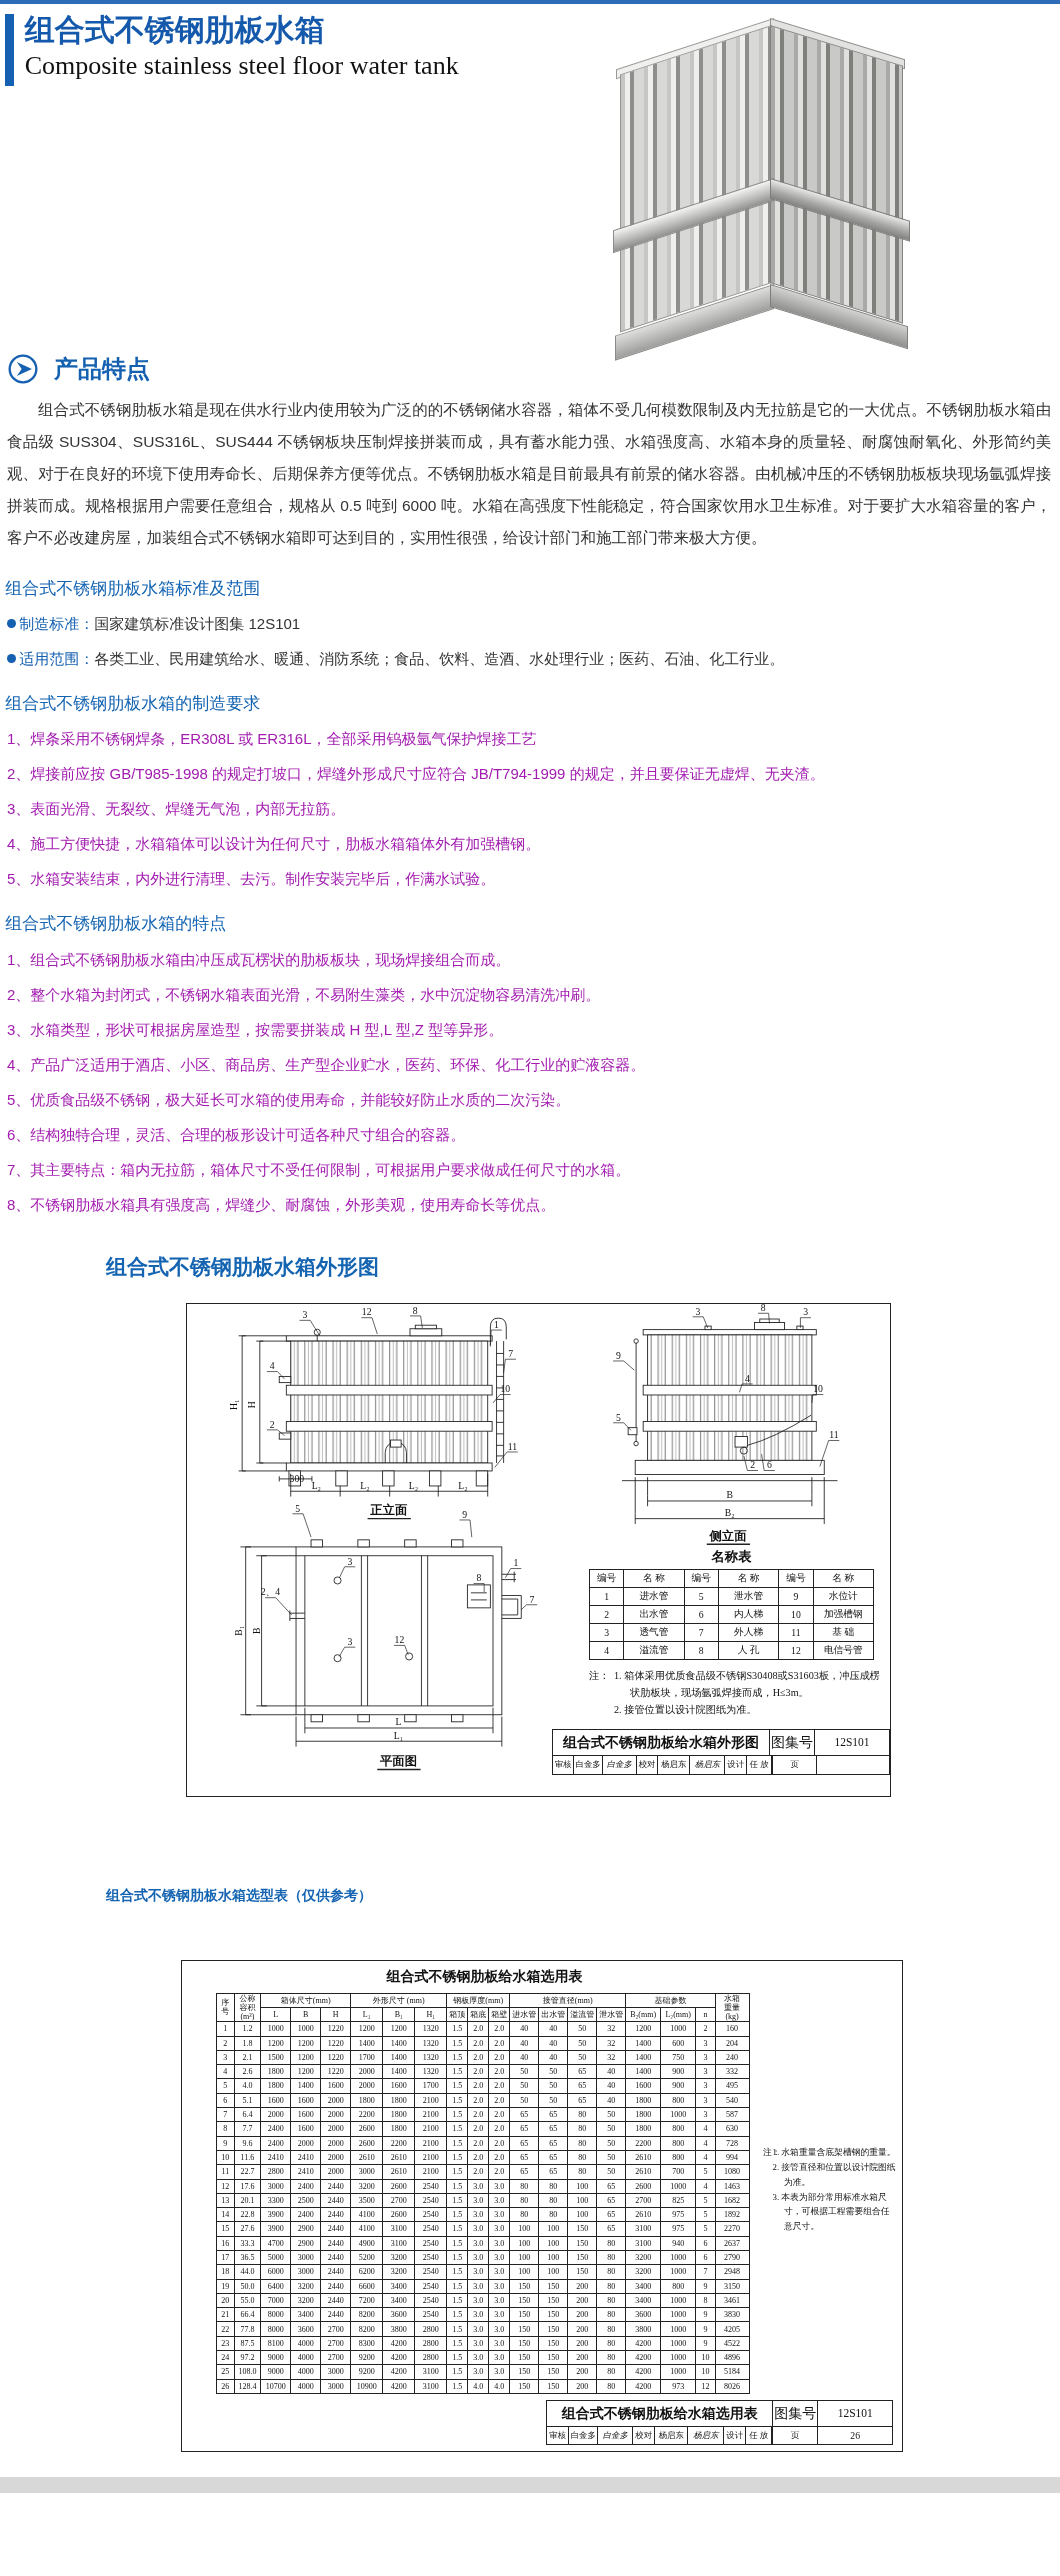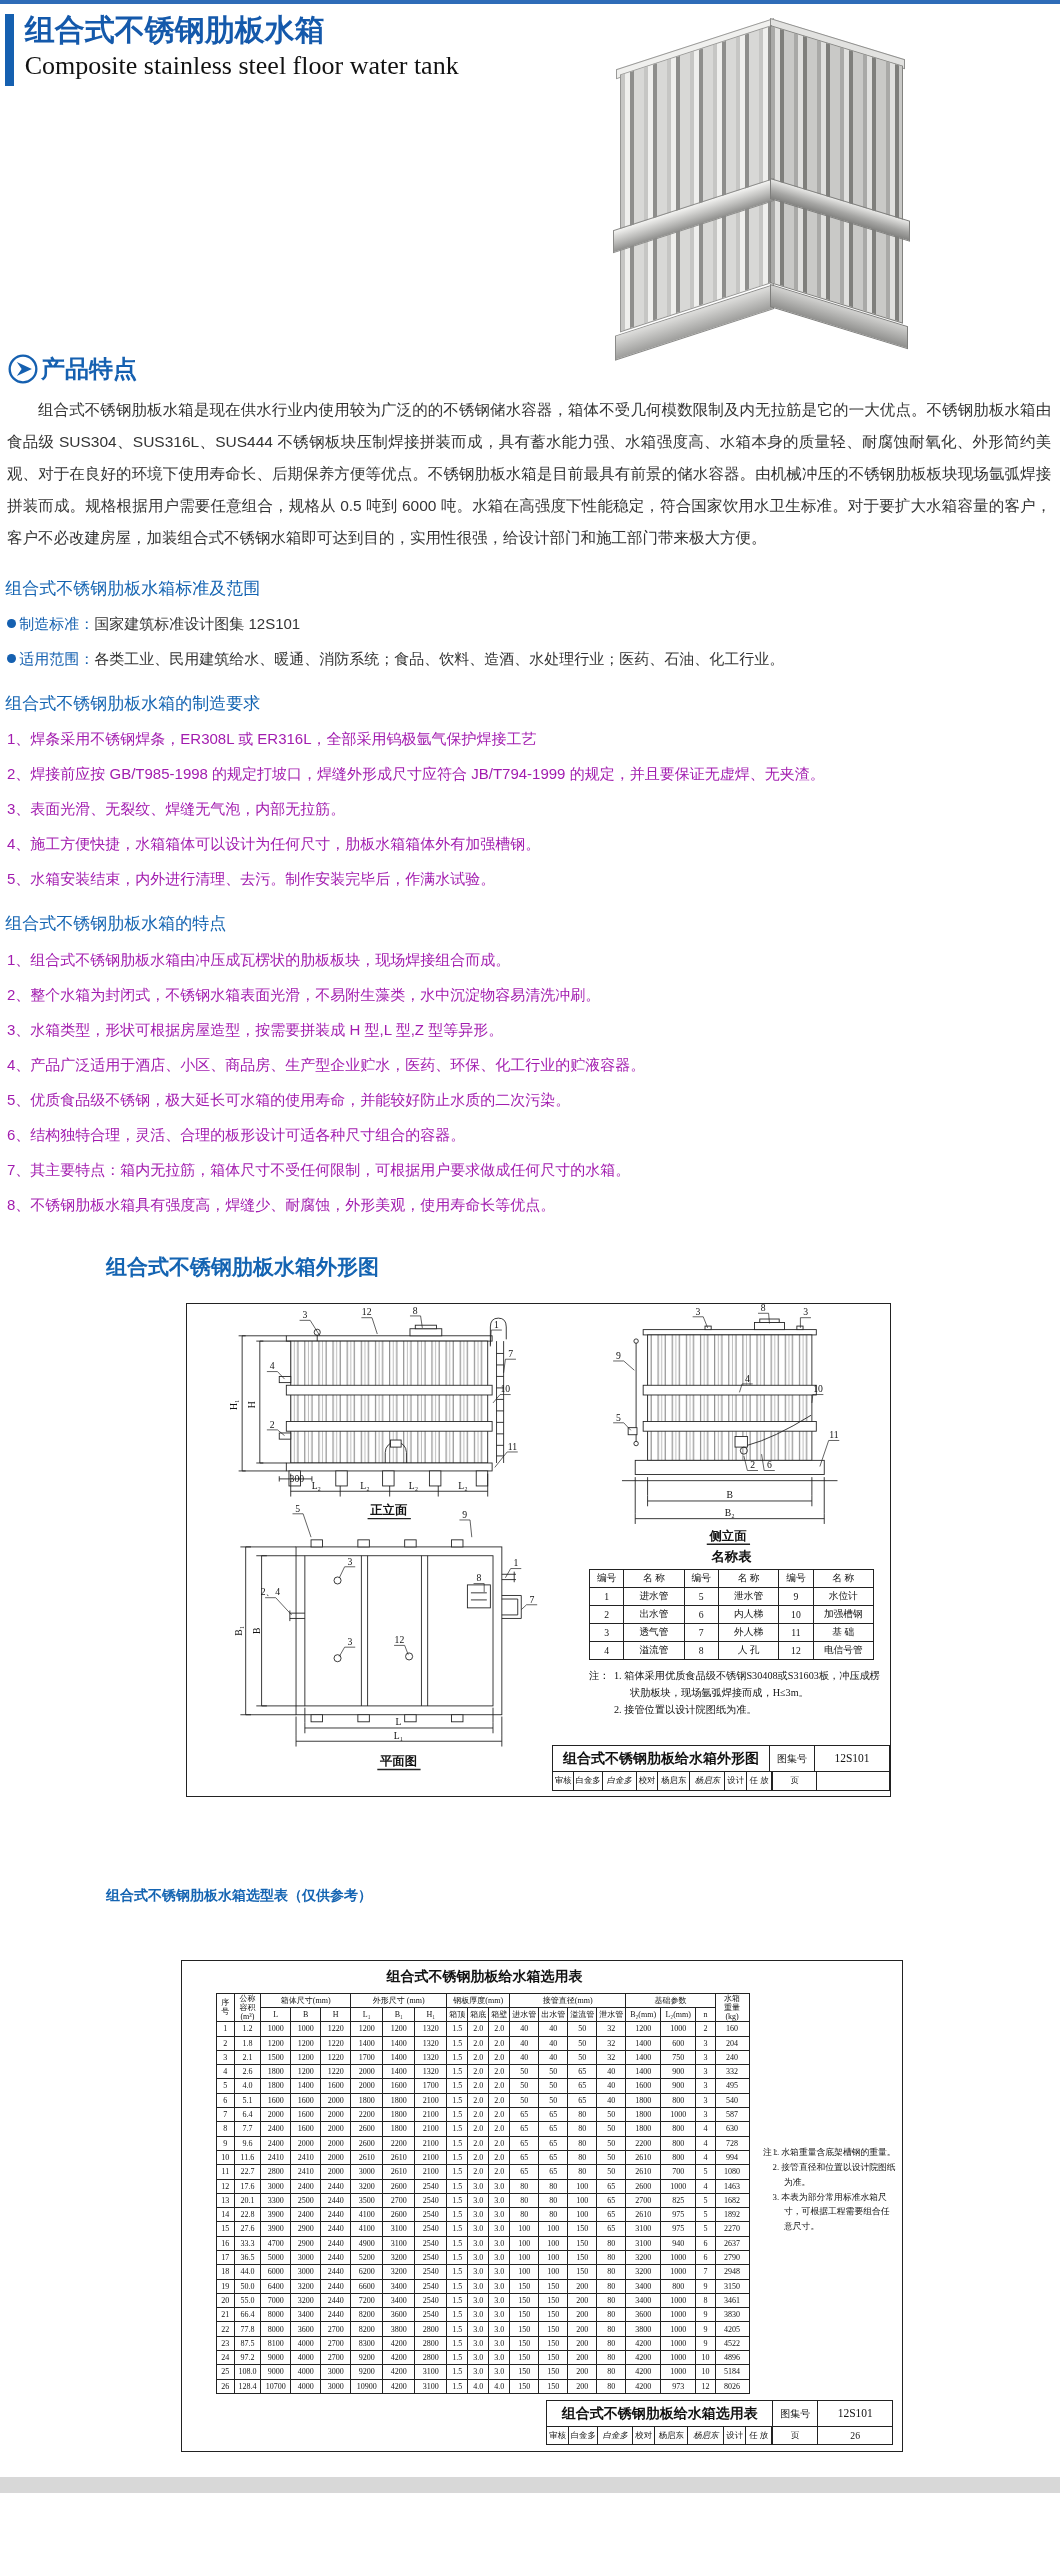--- a/index.html
+++ b/index.html
@@ -22,21 +22,21 @@
      background:repeating-linear-gradient(90deg,#a9a9a7 0 4.4px,#e0e0de 4.4px 8.8px,#7f7f7c 8.8px 13.3px,#c9c9c7 13.3px 23px);}
   .t-band-l{left:25px;top:171px;width:159px;height:21px;transform:skewY(-18deg);transform-origin:100% 0;border:0.9px solid #8b8b89;
      background:linear-gradient(#f4f4f2,#b9b9b7 60%,#8f8f8d);}
   .t-band-r{left:182px;top:171px;width:138px;height:19.4px;transform:skewY(17deg);transform-origin:0 0;border:0.9px solid #7e7e7c;
      background:linear-gradient(#e8e8e6,#a5a5a3 60%,#828280);}
   .t-base-l{left:26.5px;top:277px;width:157px;height:23px;transform:skewY(-18deg);transform-origin:100% 0;border:0.9px solid #8b8b89;
      background:linear-gradient(#dededc,#9d9d9b);}
   .t-base-r{left:182px;top:277px;width:136px;height:21px;transform:skewY(17deg);transform-origin:0 0;border:0.9px solid #7e7e7c;
      background:linear-gradient(#d2d2d0,#8f8f8d);}
   
-  .feature-head{display:flex;align-items:center;gap:2px;margin:260px 0 0 7px;height:35px;}
+  .feature-head{display:flex;align-items:center;gap:15px;margin:260px 0 0 7px;height:35px;}
   .feature-head .ttl{font-size:24px;font-weight:bold;color:#1560b0;}
   .para{margin:7px 8.8px 0 7px;font-size:15.5px;line-height:32px;text-align:justify;text-indent:2em;color:#333;}
   h2.sec{margin:23px 0 0 5.3px;font-size:17px;font-weight:normal;color:#1464b2;line-height:24px;}
   .bullets{margin:12.4px 0 0 7px;}
   .bullet{display:flex;align-items:baseline;font-size:15px;line-height:21px;margin-bottom:14px;}
   .dot{flex:0 0 8.8px;width:8.8px;height:8.8px;border-radius:50%;background:#1560b0;margin-right:3.5px;align-self:center;}
   .blabel{color:#1560b0;white-space:nowrap;}
   .btext{color:#333;}
   .numlist{margin:12.4px 8.8px 0 7px;}
   .num-item{font-size:15px;line-height:21px;margin-bottom:14px;color:#a21caf;}
@@ -48,21 +48,21 @@
   .ntable-title{text-align:center;font-size:13.3px;font-weight:bold;color:#111;font-family:"Liberation Serif",serif;}
   table.ntable{border-collapse:collapse;margin-top:2.7px;width:285px;font-family:"Liberation Serif",serif;}
   table.ntable th,table.ntable td{border:0.9px solid #222;font-size:9.7px;text-align:center;height:17px;padding:0;color:#111;font-weight:normal;}
   .dnotes{position:absolute;left:402px;top:364px;width:295px;font-size:10.2px;color:#111;font-family:"Liberation Serif",serif;line-height:1.65;}
   .dnotes .nlabel{float:left;}
   .dnotes .n-item{padding-left:41px;text-indent:-16px;}
   
   .tblock{position:absolute;border:1.8px solid #222;background:#fff;color:#111;}
   .tb-r1{display:flex;height:25px;border-bottom:0.9px solid #222;}
   .tb-title{flex:1;text-align:center;font-weight:bold;font-size:14px;line-height:25px;}
-  .tb-atlas{width:44px;border-left:0.9px solid #222;font-size:10px;text-align:center;line-height:25px;}
+  .tb-atlas{width:44px;border-left:0.9px solid #222;font-size:14px;text-align:center;line-height:25px;}
   .tb-no{width:74px;border-left:0.9px solid #222;font-size:11.5px;text-align:center;line-height:25px;font-family:"Liberation Serif",serif;}
   .tb-r2{display:flex;height:17.7px;font-size:8.4px;}
   .tb-r2>div{border-left:0.9px solid #222;text-align:center;line-height:17.7px;overflow:hidden;white-space:nowrap;}
   .tb-r2>div:first-child{border-left:none;}
   .c0{width:21px}.c1{width:28px}.c2{width:34px}.c3{width:21px}.c4{width:32px}.c5{width:35px}.c6{width:21px}.c7{width:25px}.c8{flex:1}
   .tb-page{width:44px}.tb-pageno{width:74px;font-family:"Liberation Serif",serif;font-size:9.7px;}
   .sig{font-style:italic;font-family:"DejaVu Serif",serif;}
   
   h3.sel-head{margin:85px 0 0 106px;font-size:14px;font-weight:bold;color:#1464b2;line-height:26.5px;}
   .sel-box{position:relative;margin:51px 0 0 181px;width:720px;height:490px;border:1.8px solid #222;background:#fff;color:#111;}
@@ -401,21 +401,21 @@
     </div>
 
     <div class="dnotes">
       <span class="nlabel">注：</span>
       <div>
           <div class="n-item">1. 箱体采用优质食品级不锈钢S30408或S31603板，冲压成楞状肋板块，现场氩弧焊接而成，H≤3m。</div>
           <div class="n-item">2. 接管位置以设计院图纸为准。</div>
         </div>
     </div>
 
-    <div class="tblock" style="left:365px;top:441px;width:336px;">
+    <div class="tblock" style="left:365px;top:425px;width:336px;">
       <div class="tb-r1">
         <div class="tb-title">组合式不锈钢肋板给水箱外形图</div>
         <div class="tb-atlas">图集号</div>
         <div class="tb-no">12S101</div>
       </div>
       <div class="tb-r2">
         <div class="c0">审核</div>
         <div class="c1">白金多</div>
         <div class="c2 sig">白金多</div>
         <div class="c3">校对</div>

